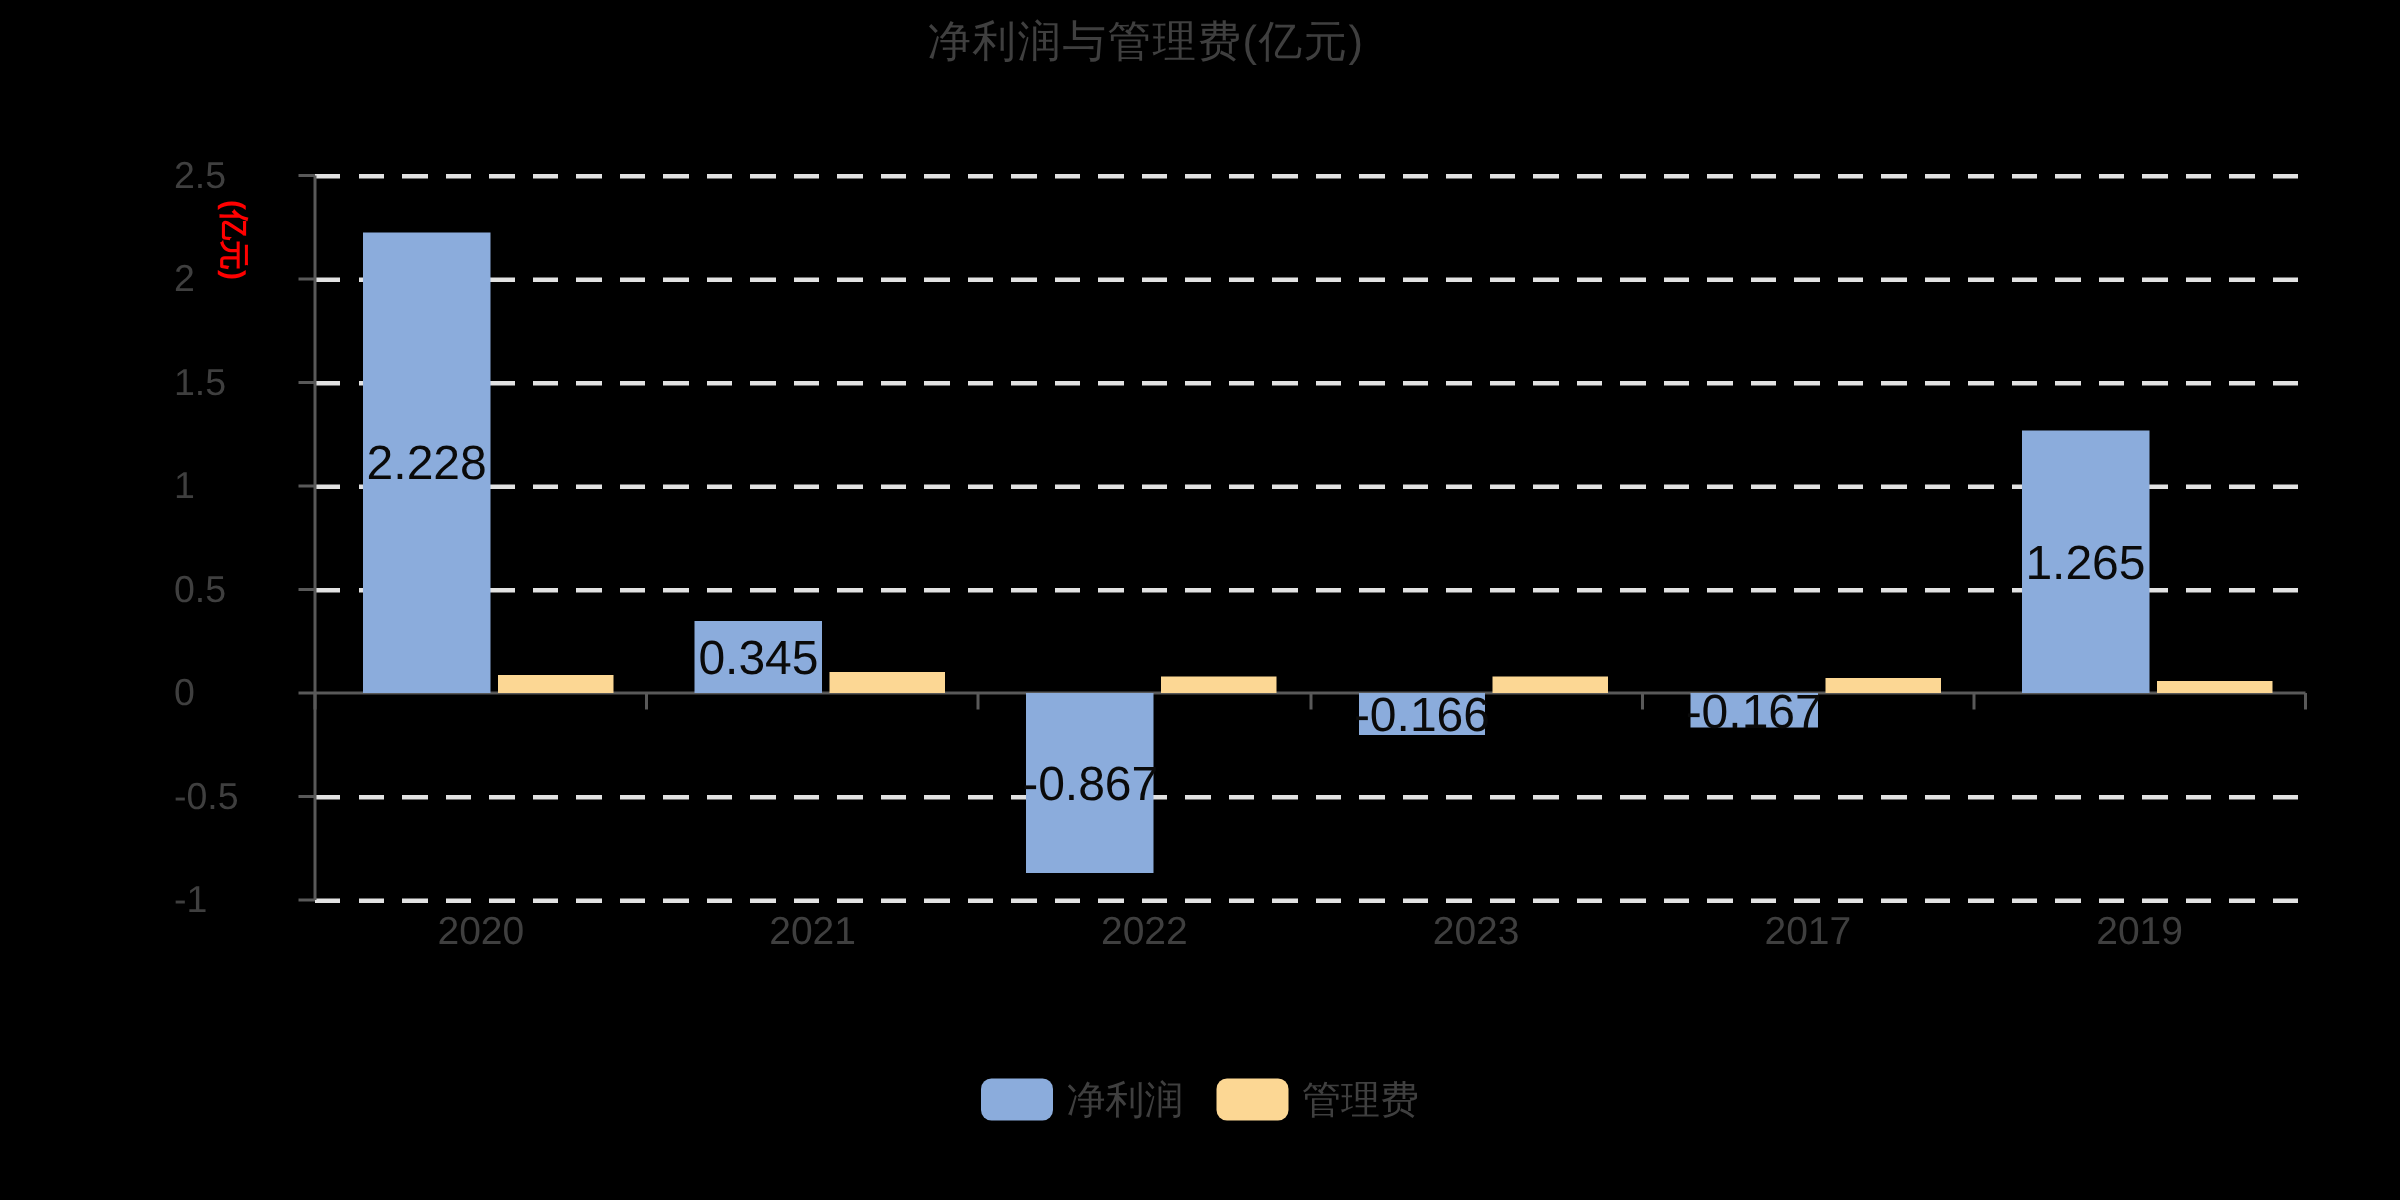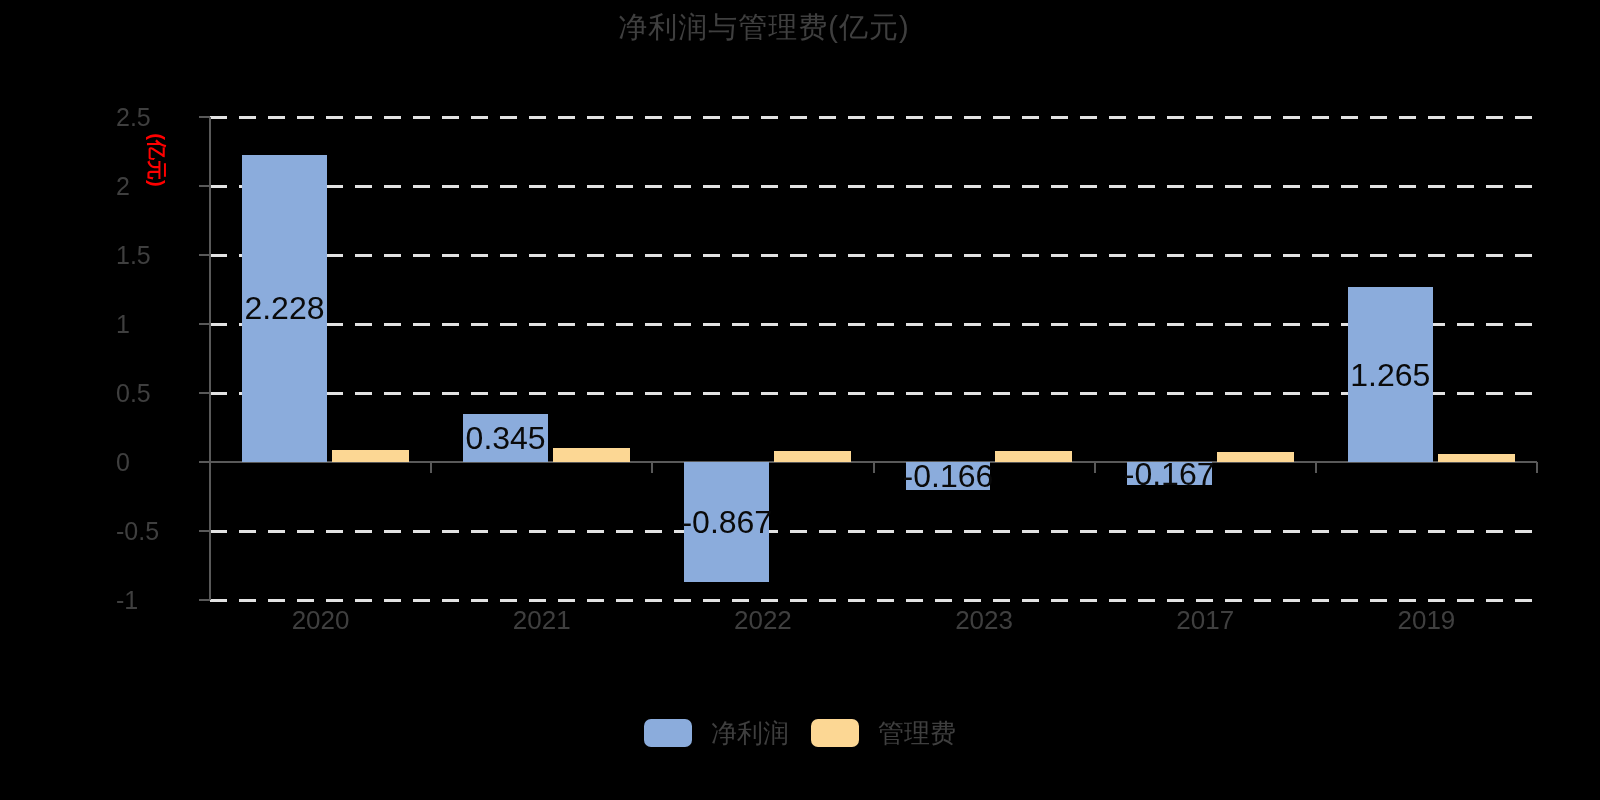--- a/index.html
+++ b/index.html
@@ -31,21 +31,21 @@
   }
   .bar{position:absolute;}
   .bar-label{
     position:absolute;transform:translateX(-50%);white-space:nowrap;
     font-size:32px;color:var(--dlabel,#0A0A0A);line-height:30px;
   }
   .legend{
     position:absolute;top:719px;left:0;width:1600px;
     display:flex;justify-content:center;align-items:center;gap:22px;
   }
-  .legend-item{display:flex;align-items:center;gap:19px;}
+  .legend-item{display:flex;align-items:center;gap:9px;}
   .legend-swatch{width:48px;height:28px;border-radius:7px;}
   .legend-label{font-size:26px;font-weight:500;color:var(--ink,#3F3F3F);line-height:28px;}
   .footer{
     position:absolute;top:773px;left:0;width:1600px;text-align:center;
     font-size:19px;font-weight:bold;color:var(--footer,#BE8617);letter-spacing:1px;
   }
 </style>
 </head>
 <body>
 

